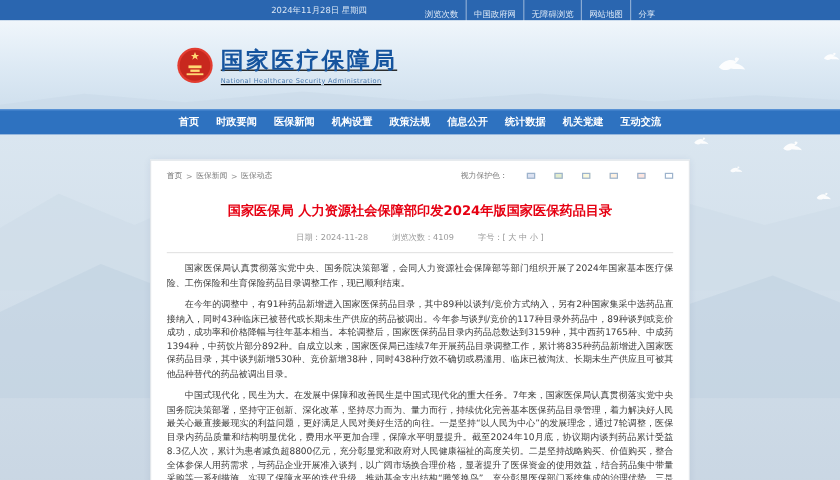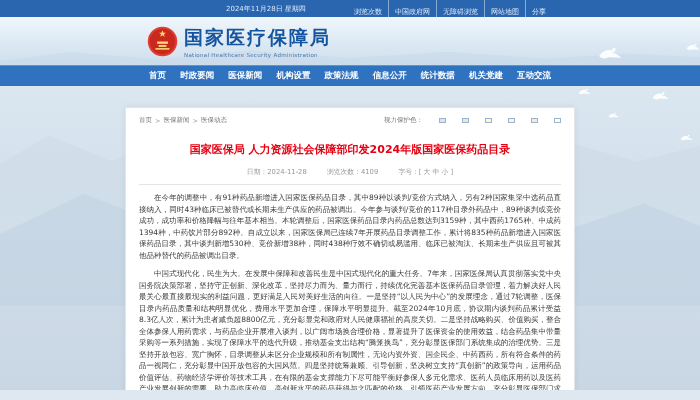--- a/index.html
+++ b/index.html
@@ -9,21 +9,21 @@
   
   .topbar { height:17px; background:#2a66b0; }
   .topbar-inner { width:450px; margin:0 auto; height:100%; display:flex; justify-content:space-between; align-items:center; padding:0 23px 0 101px;gap:28px; }
   .topbar-date { color:#dce8f6; font-size:7px; white-space:nowrap; }
   .topbar-links { display:flex; list-style:none; align-items:center; }
   .topbar-links li { padding:0 6px; border-left:1px solid rgba(255,255,255,.45); }
   .topbar-links li:first-child { border-left:none; }
   .topbar-links a { color:#dce8f6; font-size:7px; text-decoration:none; white-space:nowrap; }
 
   
-  .header { height:48px; background:linear-gradient(180deg,#f0f6fb 0%,#dce9f4 55%,#cfdfed 100%); position:relative; overflow:hidden; }
+  .header { height:74px; background:linear-gradient(180deg,#f0f6fb 0%,#dce9f4 55%,#cfdfed 100%); position:relative; overflow:hidden;text-decoration:underline; }
   .header-ridge { position:absolute; left:0; right:0; bottom:-4px; height:26px; background:#c9d9e8; opacity:.55;
     clip-path:polygon(0 70%,10% 35%,22% 62%,36% 28%,50% 58%,64% 34%,78% 60%,90% 40%,100% 55%,100% 100%,0 100%); }
   .header-inner { width:450px; margin:0 auto; height:100%; display:flex; align-items:center; justify-content:space-between; padding:0 22px; position:relative; z-index:2; }
   .brand { display:flex; align-items:center; gap:6px; }
   .brand-cn { font-size:19px; font-weight:bold; color:#15549e; letter-spacing:2px; white-space:nowrap; }
   .brand-en { font-size:5.5px; color:#4a79ad; letter-spacing:.3px; margin-top:1px; white-space:nowrap; }
   .search { display:flex; align-items:center; }
   .search-input { width:120px; height:19px; border:1px solid #d9dee3; font-size:6.5px; padding:0 5px; color:#333; background:#fff; outline:none; }
   .search-input::placeholder { color:#b0b6bc; }
   .search-btn { height:19px; width:40px; border:none; background:#e8813c; color:#fff; font-size:8px; font-weight:bold; display:flex; align-items:center; justify-content:center; gap:3px; cursor:pointer; }
@@ -153,17 +153,18 @@
 
     <h1 class="article-title">国家医保局 人力资源社会保障部印发2024年版国家医保药品目录</h1>
 
     <div class="article-meta">
       <span class="seg"><span>日期：</span><span>2024-11-28</span></span>
       <span class="seg"><span>浏览次数：</span><span>4109</span></span>
       <span class="seg"><span>字号：</span><span class="fs">[ 大 中 小 ]</span></span>
     </div>
 
     <div class="article-body">
+      <p>国家医保局认真贯彻落实党中央、国务院决策部署，会同人力资源社会保障部等部门组织开展了2024年国家基本医疗保险、工伤保险和生育保险药品目录调整工作，现已顺利结束。</p>
       <p>在今年的调整中，有91种药品新增进入国家医保药品目录，其中89种以谈判/竞价方式纳入，另有2种国家集采中选药品直接纳入，同时43种临床已被替代或长期未生产供应的药品被调出。今年参与谈判/竞价的117种目录外药品中，89种谈判或竞价成功，成功率和价格降幅与往年基本相当。本轮调整后，国家医保药品目录内药品总数达到3159种，其中西药1765种、中成药1394种，中药饮片部分892种。自成立以来，国家医保局已连续7年开展药品目录调整工作，累计将835种药品新增进入国家医保药品目录，其中谈判新增530种、竞价新增38种，同时438种疗效不确切或易滥用、临床已被淘汰、长期未生产供应且可被其他品种替代的药品被调出目录。</p>
       <p>中国式现代化，民生为大。在发展中保障和改善民生是中国式现代化的重大任务。7年来，国家医保局认真贯彻落实党中央国务院决策部署，坚持守正创新、深化改革，坚持尽力而为、量力而行，持续优化完善基本医保药品目录管理，着力解决好人民最关心最直接最现实的利益问题，更好满足人民对美好生活的向往。一是坚持“以人民为中心”的发展理念，通过7轮调整，医保目录内药品质量和结构明显优化，费用水平更加合理，保障水平明显提升。截至2024年10月底，协议期内谈判药品累计受益8.3亿人次，累计为患者减负超8800亿元，充分彰显党和政府对人民健康福祉的高度关切。二是坚持战略购买、价值购买，整合全体参保人用药需求，与药品企业开展准入谈判，以广阔市场换合理价格，显著提升了医保资金的使用效益，结合药品集中带量采购等一系列措施，实现了保障水平的迭代升级，推动基金支出结构“腾笼换鸟”，充分彰显医保部门系统集成的治理优势。三是坚持开放包容、宽广胸怀，目录调整从未区分企业规模和所有制属性，无论内资外资、国企民企、中药西药，所有符合条件的药品一视同仁，充分彰显中国开放包容的大国风范。四是坚持统筹兼顾、引导创新，坚决树立支持“真创新”的政策导向，运用药品价值评估、药物经济学评价等技术工具，在有限的基金支撑能力下尽可能平衡好参保人多元化需求、医药人员临床用药以及医药产业发展创新的需要，助力高临床价值、高创新水平的药品获得与之匹配的价格，引领医药产业发展方向，充分彰显医保部门求真务实的工作作风。</p>
     </div>
   </div>
 </div>
 
 </body></html>

